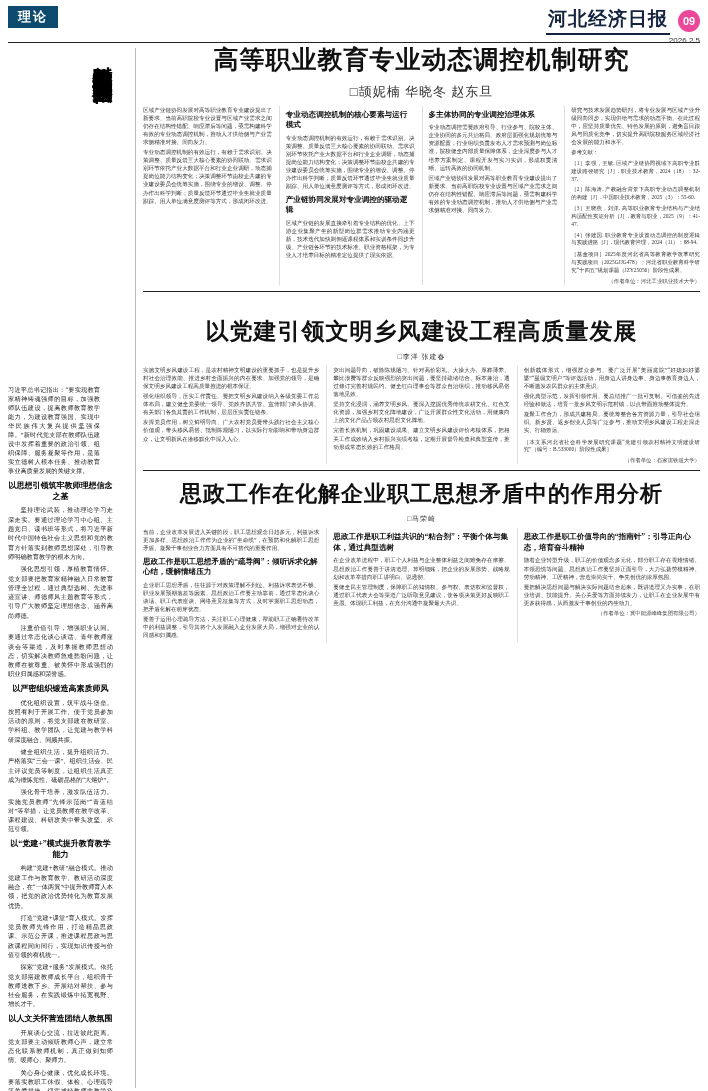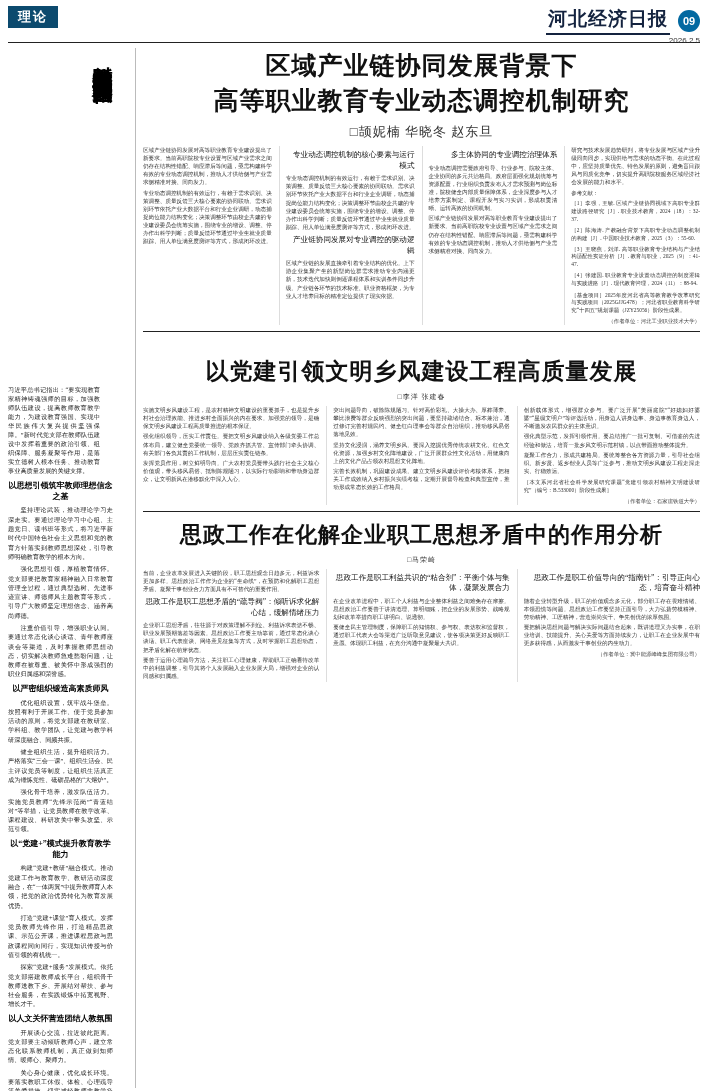--- a/index.html
+++ b/index.html
@@ -36,21 +36,21 @@
   .paper-name{
     font-family:"Liberation Serif",serif;
     font-weight:bold;font-size:19px;
     letter-spacing:1px;
     color:#14233f;
     border-bottom:2px solid #14233f;
     padding:0 2px 1px 2px;
   }
   .page-badge{
     width:22px;height:22px;border-radius:50%;
-    background:#0369a1;color:#fff;
+    background:#ec4899;color:#fff;
     font-family:"Liberation Sans",sans-serif;
     font-size:11px;font-weight:bold;
     display:flex;align-items:center;justify-content:center;
   }
   .issue-date{
     font-family:"Liberation Sans",sans-serif;
     font-size:8px;color:#333;
     text-align:right;
     margin-top:1px;
   }
@@ -149,21 +149,21 @@
     text-align:center;
     font-weight:bold;
     font-size:22px;
     letter-spacing:1px;
     margin:3px 0 5px 0;
   }
   .byline-center{
     text-align:center;font-size:7px;color:#333;margin-bottom:4px;letter-spacing:1px;
   }
   .sub-h2{
-    font-weight:normal;font-size:7.6px;text-align:right;margin:4px 0 3px 0;line-height:1.4;
+    font-weight:bold;font-size:7.6px;text-align:left;margin:4px 0 3px 0;line-height:1.4;
   }
   .tiny{
     font-size:5.6px;line-height:1.45;text-align:justify;color:#333;margin:0 0 2px 0;
   }
   .refs{
     font-size:5.4px;line-height:1.45;color:#333;text-align:justify;margin-top:3px;
   }
   .note-box{
     font-size:5.4px;line-height:1.45;color:#333;text-align:justify;margin-top:4px;
   }
@@ -218,21 +218,20 @@
       <p class="p">开展谈心交流，拉近彼此距离。党支部要主动倾听教师心声，建立常态化联系教师机制，真正做到知师情、暖师心、聚师力。</p>
       <p class="p">关心身心健康，优化成长环境。要落实教职工休假、体检、心理疏导等关爱措施，切实减轻教师非教学负担，让教师心无旁骛教书育人。</p>
       <p class="p">完善激励保障，激发内生动力。健全科学合理的评价体系和激励机制，让尽责者受尊重、实干者得实惠，不断增强教师的获得感、幸福感、安全感。</p>
 
       <div class="byline-right">（作者单位：衡水职业技术学院）</div>
     </div>
 
     <div class="col-main">
 
       <div>
-        <div class="art-title-1">区域产业链协同发展背景下</div>
         <div class="art-title-1" style="margin-top:-4px">高等职业教育专业动态调控机制研究</div>
         <div class="authors">□颉妮楠  华晓冬  赵东旦</div>
 
         <div class="cols-4">
           <div class="c">
             <p class="tiny">区域产业链协同发展对高等职业教育专业建设提出了新要求。当前高职院校专业设置与区域产业需求之间仍存在结构性错配、响应滞后等问题，亟需构建科学有效的专业动态调控机制，推动人才供给侧与产业需求侧精准对接、同向发力。</p>
             <p class="tiny">专业动态调控机制的有效运行，有赖于需求识别、决策调整、质量反馈三大核心要素的协同联动。需求识别环节依托产业大数据平台和行业企业调研，动态捕捉岗位能力结构变化；决策调整环节由校企共建的专业建设委员会统筹实施，围绕专业的增设、调整、停办作出科学判断；质量反馈环节通过毕业生就业质量跟踪、用人单位满意度测评等方式，形成闭环改进。</p>
           </div>
           <div class="c col-sep">
             <div class="sub-h2">专业动态调控机制的核心要素与运行模式</div>
@@ -290,21 +289,21 @@
         <div class="art-title-3">思政工作在化解企业职工思想矛盾中的作用分析</div>
         <div class="byline-center">□马荣崎</div>
         <div class="cols-3">
           <div class="c">
             <p class="tiny">当前，企业改革发展进入关键阶段，职工思想观念日趋多元，利益诉求更加多样。思想政治工作作为企业的“生命线”，在预防和化解职工思想矛盾、凝聚干事创业合力方面具有不可替代的重要作用。</p>
             <div class="sub-h2">思政工作是职工思想矛盾的“疏导阀”：倾听诉求化解心结，缓解情绪压力</div>
             <p class="tiny">企业职工思想矛盾，往往源于对政策理解不到位、利益诉求表达不畅、职业发展预期落差等因素。思想政治工作要主动靠前，通过常态化谈心谈话、职工代表座谈、网络意见征集等方式，及时掌握职工思想动态，把矛盾化解在萌芽状态。</p>
             <p class="tiny">要善于运用心理疏导方法，关注职工心理健康，帮助职工正确看待改革中的利益调整，引导其将个人发展融入企业发展大局，增强对企业的认同感和归属感。</p>
           </div>
           <div class="c col-sep">
-            <div class="sub-h2">思政工作是职工利益共识的“粘合剂”：平衡个体与集体，凝聚发展合力</div>
+            <div class="sub-h2">思政工作是职工利益共识的“粘合剂”：平衡个体与集体，通过典型选树</div>
             <p class="tiny">在企业改革进程中，职工个人利益与企业整体利益之间难免存在摩擦。思想政治工作要善于讲清道理、算明细账，把企业的发展形势、战略规划和改革举措向职工讲明白、说透彻。</p>
             <p class="tiny">要健全民主管理制度，保障职工的知情权、参与权、表达权和监督权，通过职工代表大会等渠道广泛听取意见建议，使各项决策更好反映职工意愿、体现职工利益，在充分沟通中凝聚最大共识。</p>
           </div>
           <div class="c col-sep">
             <div class="sub-h2">思政工作是职工价值导向的“指南针”：引导正向心态，培育奋斗精神</div>
             <p class="tiny">随着企业转型升级，职工的价值观念多元化，部分职工存在畏难情绪、本领恐慌等问题。思想政治工作要坚持正面引导，大力弘扬劳模精神、劳动精神、工匠精神，营造崇尚实干、争先创优的浓厚氛围。</p>
             <p class="tiny">要把解决思想问题与解决实际问题结合起来，既讲道理又办实事，在职业培训、技能提升、关心关爱等方面持续发力，让职工在企业发展中有更多获得感，从而激发干事创业的内生动力。</p>
             <div class="footer-note">（作者单位：冀中能源峰峰集团有限公司）</div>
           </div>
         </div>

